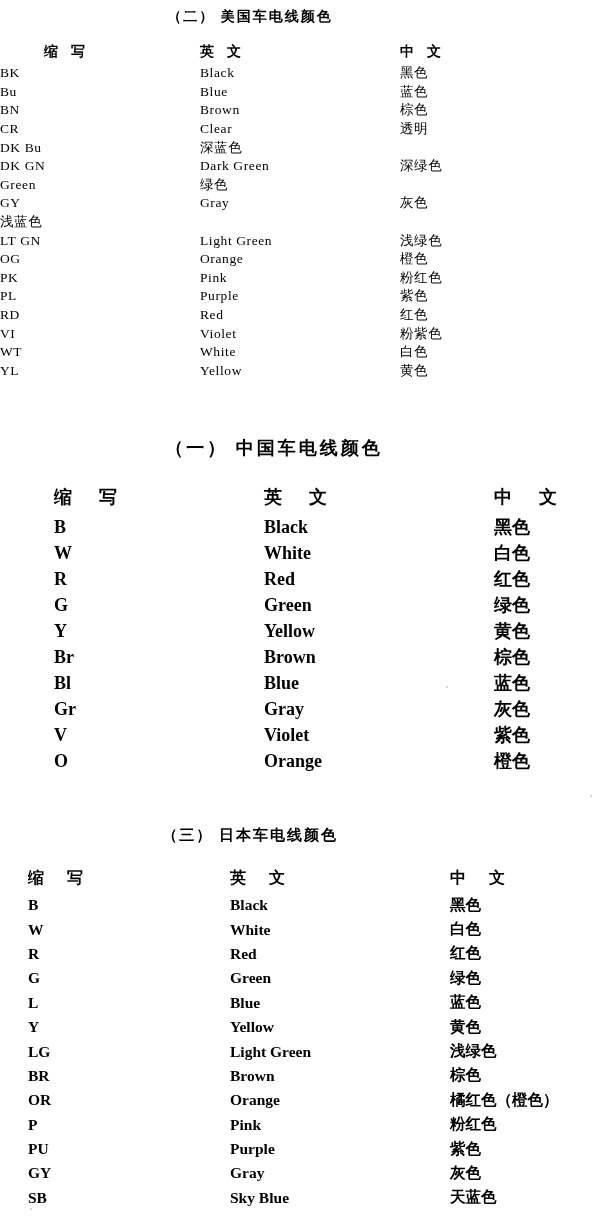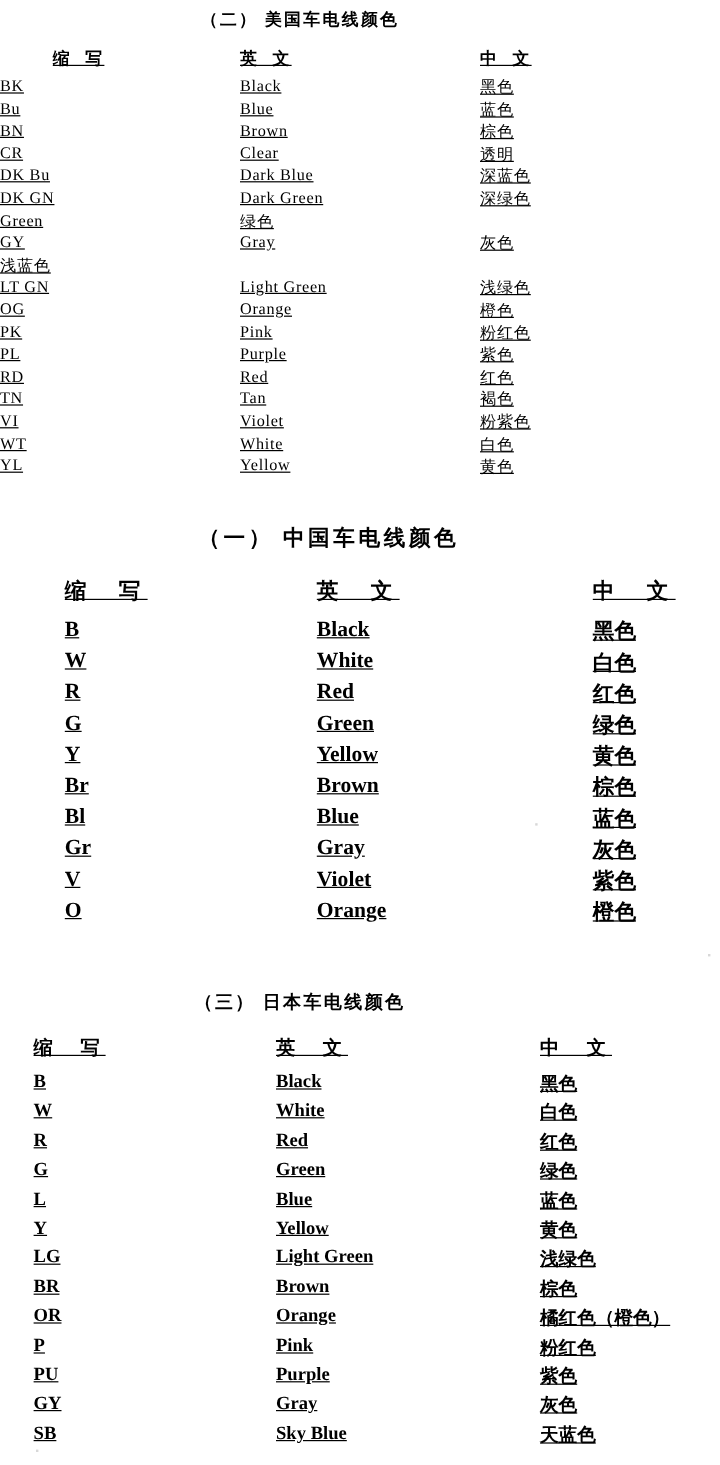--- a/index.html
+++ b/index.html
@@ -31,23 +31,22 @@
     text-align: center;
     font-weight: bold;
     letter-spacing: 2px;
     white-space: pre;
   }
   .table {
     width: 600px;
   }
   .row {
     display: flex;
-    align-items: flex-start;
+    align-items: center;
     white-space: pre;
-    text-decoration: underline;
   }
   .col-abbr { }
   .col-en { }
   .col-cn { }
   .head .col-abbr,
   .head .col-en,
   .head .col-cn {
     font-weight: bold;
     letter-spacing: 2px;
   }
@@ -162,21 +161,20 @@
         <div class="col-en">Brown</div>
         <div class="col-cn">棕色</div>
       </div>
       <div class="row">
         <div class="col-abbr">CR</div>
         <div class="col-en">Clear</div>
         <div class="col-cn">透明</div>
       </div>
       <div class="row">
         <div class="col-abbr">DK Bu</div>
-        <div class="col-en">Dark Blue</div>
         <div class="col-cn">深蓝色</div>
       </div>
       <div class="row">
         <div class="col-abbr">DK GN</div>
         <div class="col-en">Dark Green</div>
         <div class="col-cn">深绿色</div>
       </div>
       <div class="row">
         <div class="col-en">Green</div>
         <div class="col-cn">绿色</div>
@@ -206,25 +204,20 @@
       </div>
       <div class="row">
         <div class="col-abbr">PL</div>
         <div class="col-en">Purple</div>
         <div class="col-cn">紫色</div>
       </div>
       <div class="row">
         <div class="col-abbr">RD</div>
         <div class="col-en">Red</div>
         <div class="col-cn">红色</div>
-      </div>
-      <div class="row">
-        <div class="col-abbr">TN</div>
-        <div class="col-en">Tan</div>
-        <div class="col-cn">褐色</div>
       </div>
       <div class="row">
         <div class="col-abbr">VI</div>
         <div class="col-en">Violet</div>
         <div class="col-cn">粉紫色</div>
       </div>
       <div class="row">
         <div class="col-abbr">WT</div>
         <div class="col-en">White</div>
         <div class="col-cn">白色</div>

